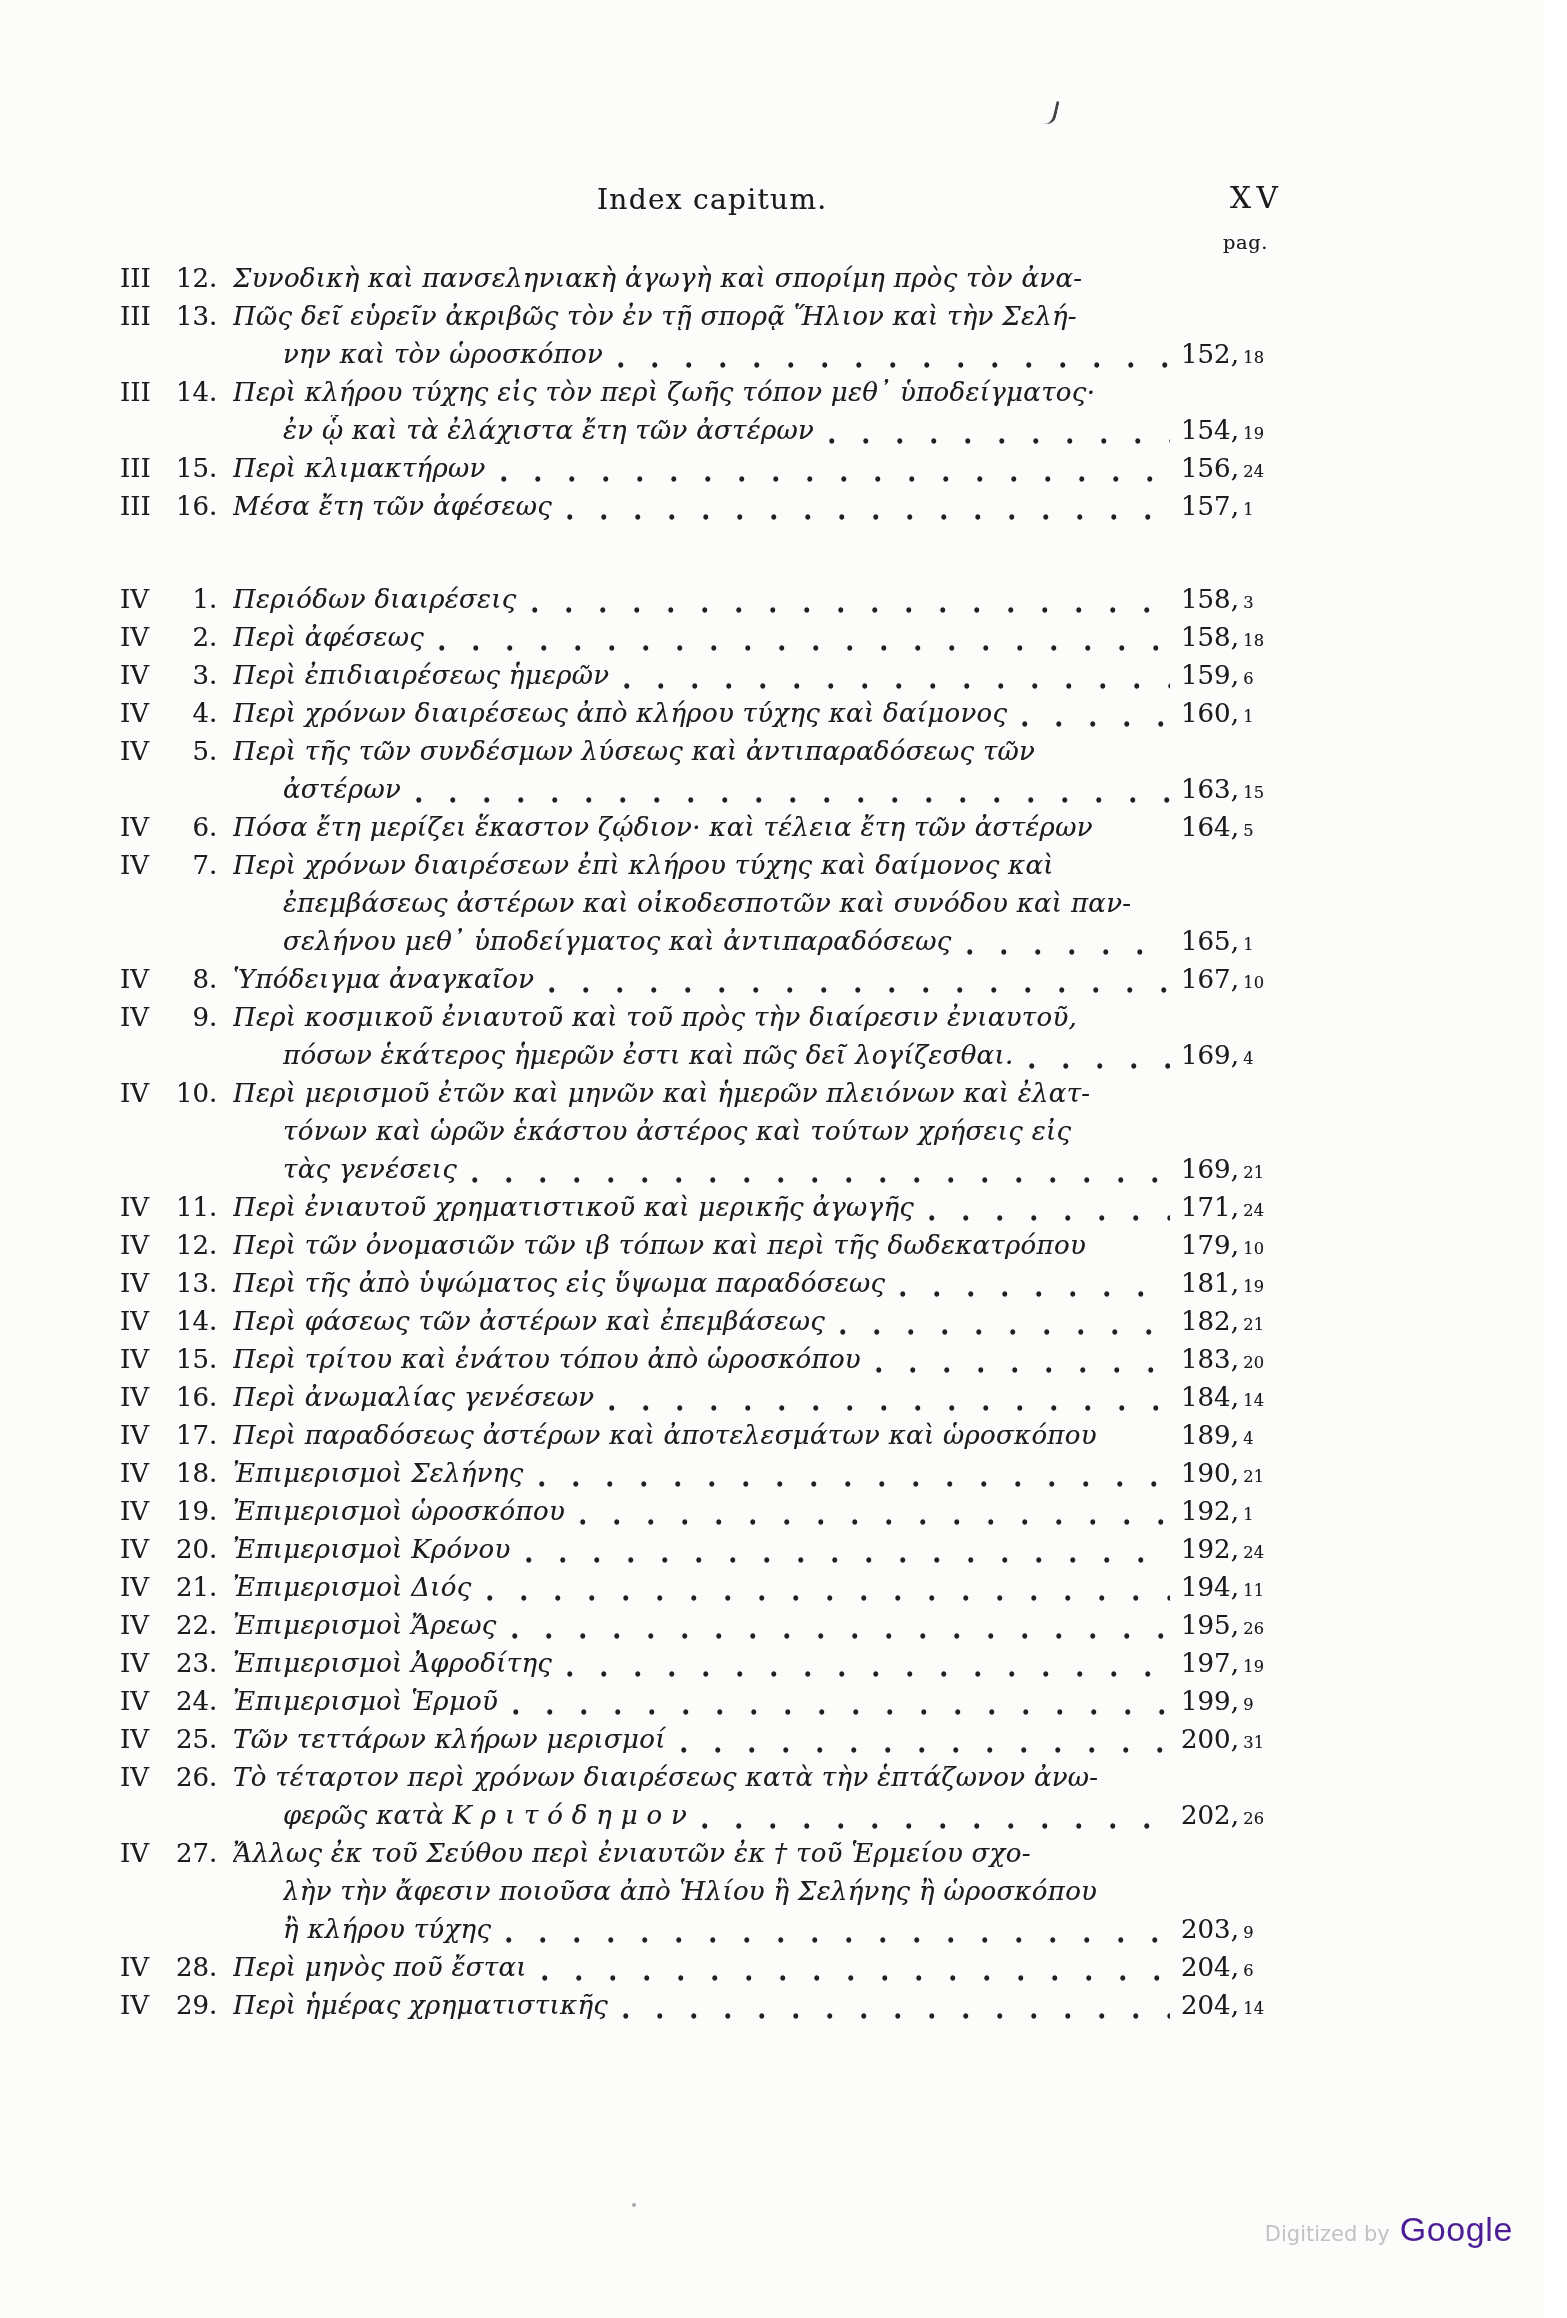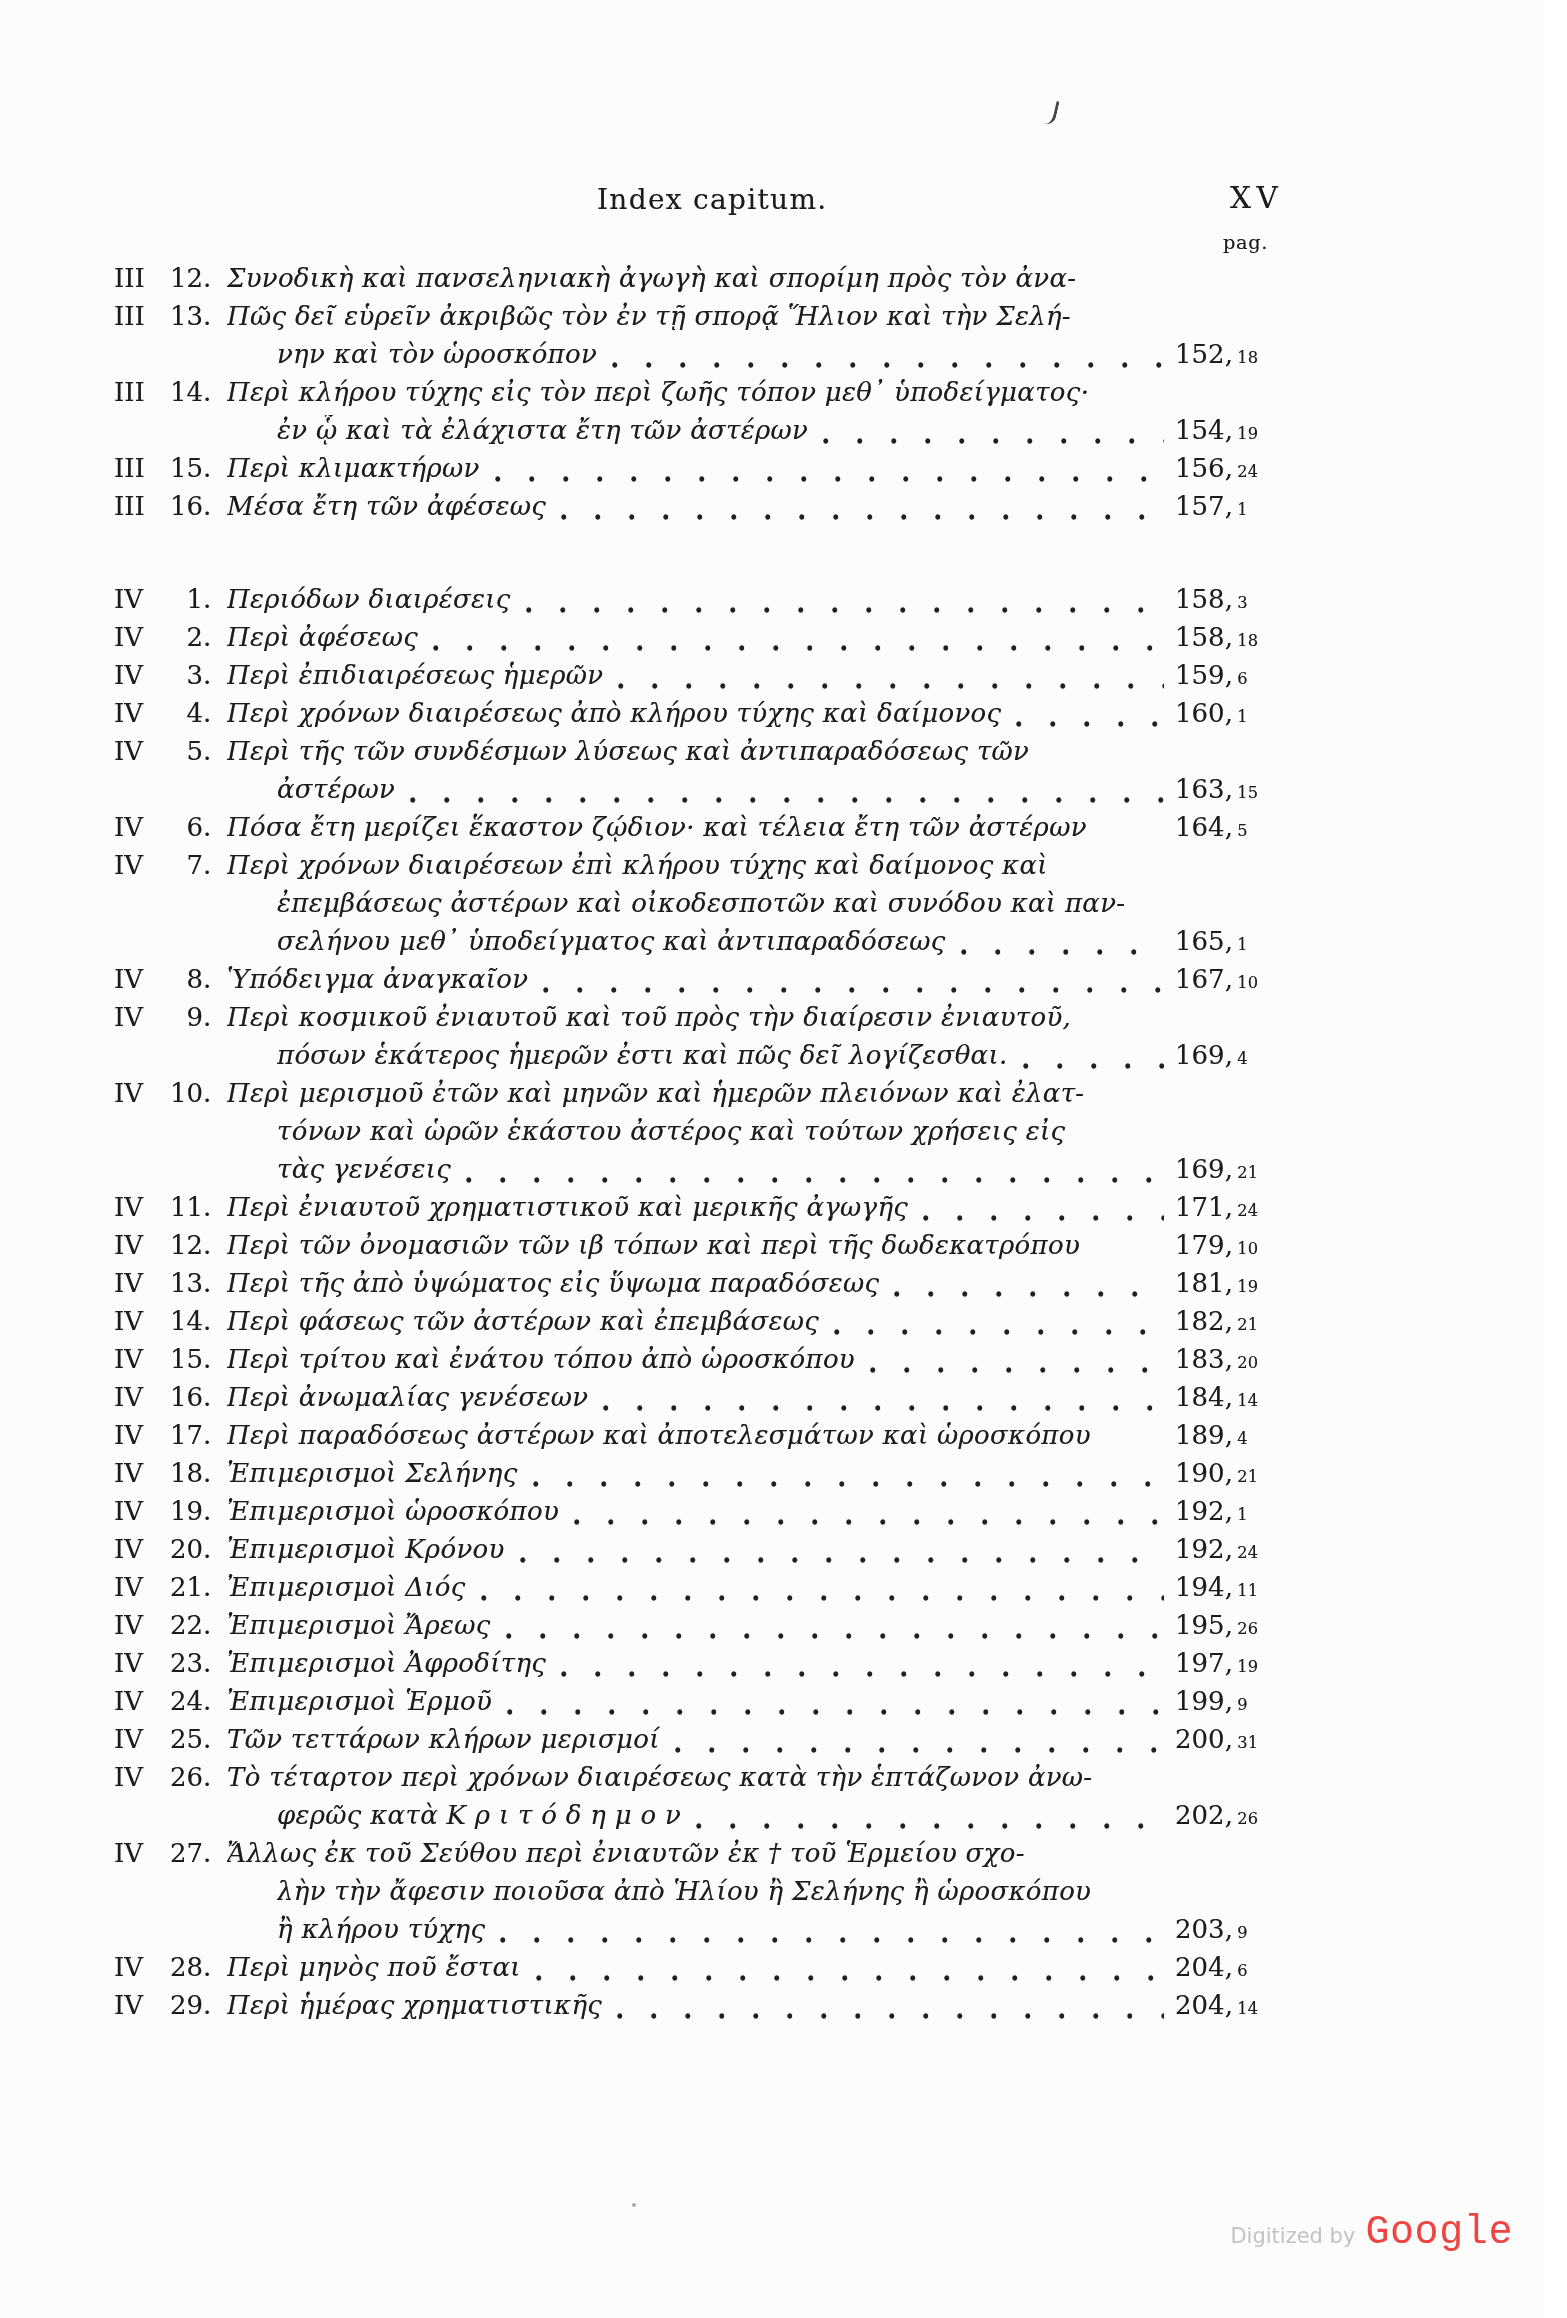--- a/index.html
+++ b/index.html
@@ -20,21 +20,21 @@
   .page-roman{
     position:absolute;left:1230px;top:181px;
     font-size:29.5px;letter-spacing:5.6px;
   }
   .pag-label{
     position:absolute;left:1223px;top:231px;
     font-size:19.4px;letter-spacing:0.6px;
   }
   
   .toc{
-    position:absolute;left:114px;top:263px;width:1155px;
+    position:absolute;left:120px;top:263px;width:1155px;
   }
   .entry{margin:0;}
   .entry.section-gap{margin-top:55px;}
   .line{
     display:flex;align-items:baseline;
     height:38px;white-space:nowrap;
   }
   .label{
     flex:0 0 113px;box-sizing:border-box;
     display:flex;justify-content:space-between;
@@ -63,22 +63,22 @@
   .watermark{
     position:absolute;top:2210px;right:31px;
     display:flex;align-items:baseline;gap:10px;
     color:#c2c2c2;
     font-family:"DejaVu Sans",sans-serif;
     font-size:21px;
     text-shadow:none;
     margin-left:24px;
   }
   .watermark .brand{
-    font-family:Liberation Mono, monospace;
-    font-size:40px;color:#ef4444;letter-spacing:0.6px;
+    font-family:Liberation Sans, sans-serif;
+    font-size:34px;color:#4c1d95;letter-spacing:0.6px;
   }
   
   .artifact-apostrophe{
     position:absolute;left:1046px;top:100px;
     width:7.5px;height:25px;
     border-right:3.1px solid #454545;
     border-radius:0 0 10px 0;
     transform:rotate(13deg);
   }
   .artifact-dot{

